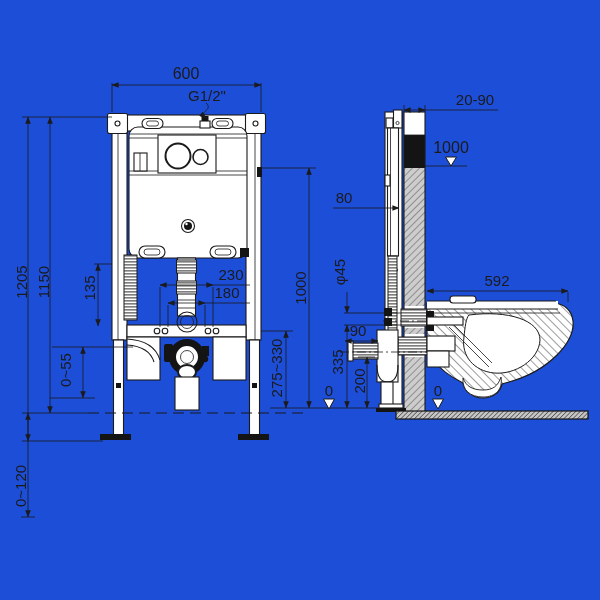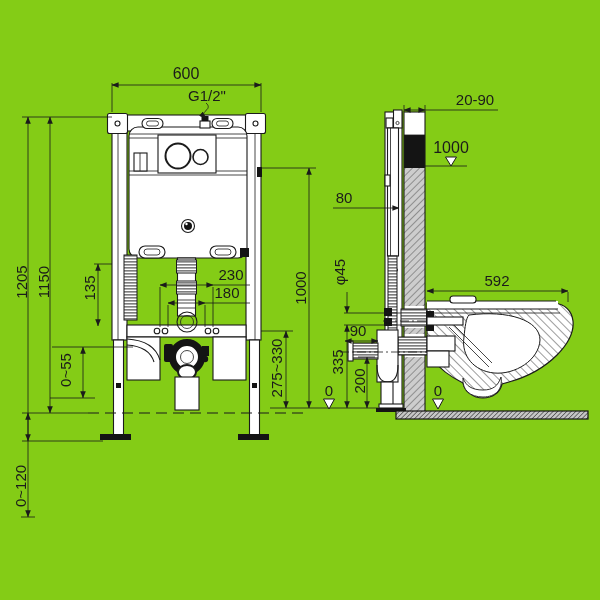--- a/index.html
+++ b/index.html
@@ -1,16 +1,16 @@
 <!DOCTYPE html>
 <html><head>
 <meta charset="utf-8">
 <style>
   html,body{margin:0;padding:0;background:#fff;}
-  .stage{position:relative;width:600px;height:600px;background:#84cc16;overflow:hidden;
+  .stage{position:relative;width:600px;height:600px;background:#1d4ed8;overflow:hidden;
          font-family:"Liberation Sans",sans-serif;}
   svg{display:block;}
   .dim{font:15px "Liberation Sans",sans-serif;fill:#1b1b1b;}
   .dimL{font:16px "Liberation Sans",sans-serif;fill:#1b1b1b;}
   .ln{stroke:#1b1b1b;stroke-width:1.1;fill:none;}
   .thin{stroke:#1b1b1b;stroke-width:0.8;fill:none;}
   .wf{fill:#ffffff;stroke:#1b1b1b;stroke-width:1.1;}
   .bf{fill:#141414;stroke:none;}
 </style>
 </head>

